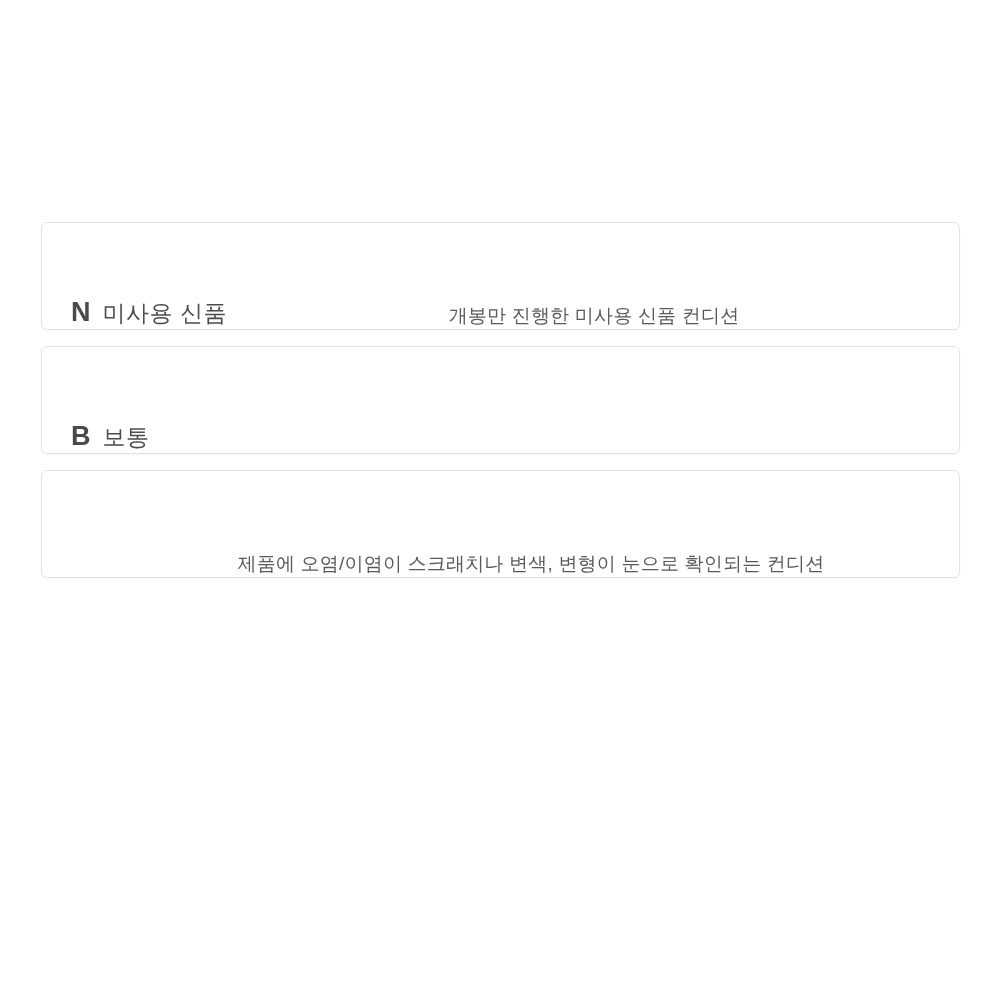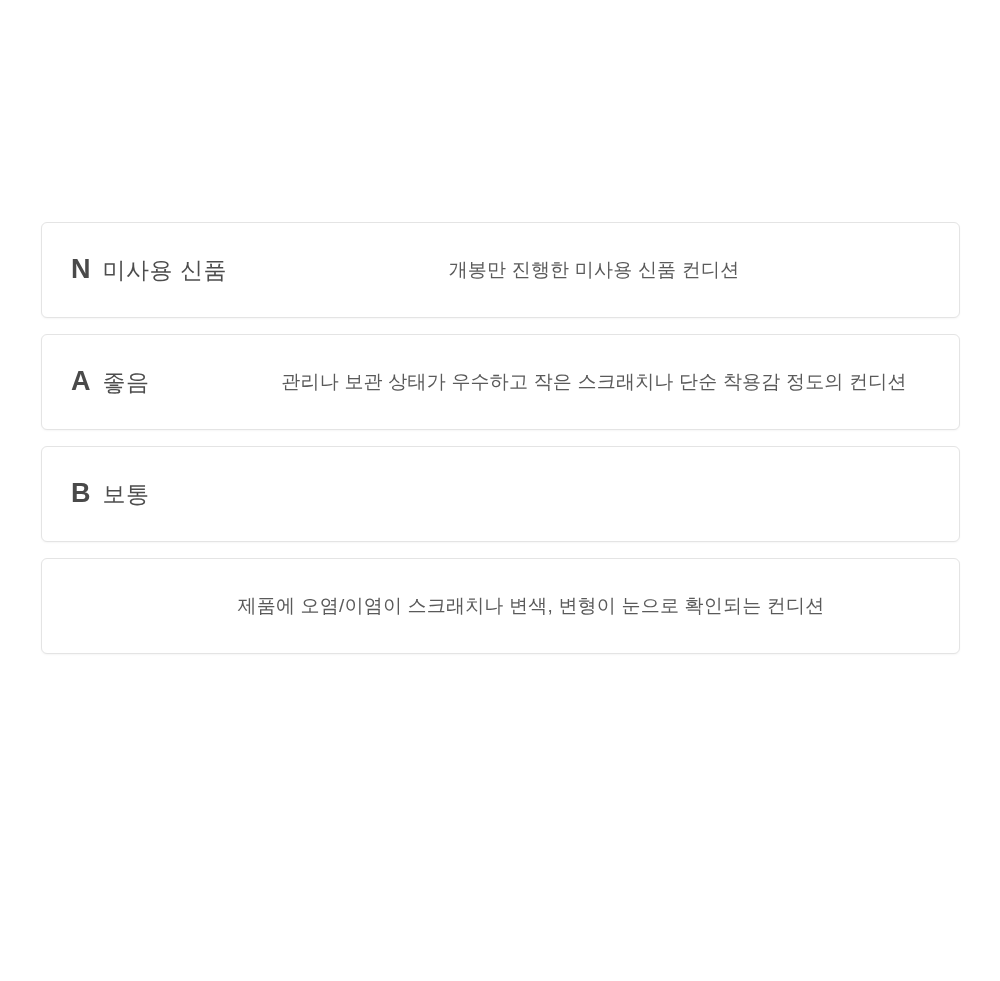--- a/index.html
+++ b/index.html
@@ -13,28 +13,28 @@
     position: relative;
   }
   .condition-list {
     position: absolute;
     top: 222px;
     left: 41px;
     width: 919px;
   }
   .condition-card {
     width: 100%;
-    height: 96px;
+    height: 108px;
     border: 1px solid #e4e4e4;
     border-radius: 6px;
     background: #ffffff;
     box-shadow: 0 1px 2px rgba(0,0,0,0.04);
     margin-bottom: 16px;
     display: flex;
-    align-items: center;
+    align-items: flex-end;
     padding-left: 29px;
   }
   .condition-card:last-child { margin-bottom: 0; }
   .grade-label {
     width: 126px;
     flex-shrink: 0;
     white-space: nowrap;
     overflow: visible;
   }
   .grade-letter {
@@ -68,26 +68,20 @@
 <div class="condition-list">
 
   <div class="condition-card">
     <div class="grade-label">
       <span class="grade-letter">N</span><span class="grade-name">미사용 신품</span>
     </div>
     <div class="grade-description">개봉만 진행한 미사용 신품 컨디션</div>
   </div>
 
 
-  <div class="condition-card">
-    <div class="grade-label">
-      <span class="grade-letter">A</span><span class="grade-name">좋음</span>
-    </div>
-    <div class="grade-description">관리나 보관 상태가 우수하고 작은 스크래치나 단순 착용감 정도의 컨디션</div>
-  </div>
 
   <div class="condition-card">
     <div class="grade-label">
       <span class="grade-letter">B</span><span class="grade-name">보통</span>
     </div>
   </div>
 
   <div class="condition-card">
     <div class="grade-description">제품에 오염/이염이 스크래치나 변색, 변형이 눈으로 확인되는 컨디션</div>
   </div>

